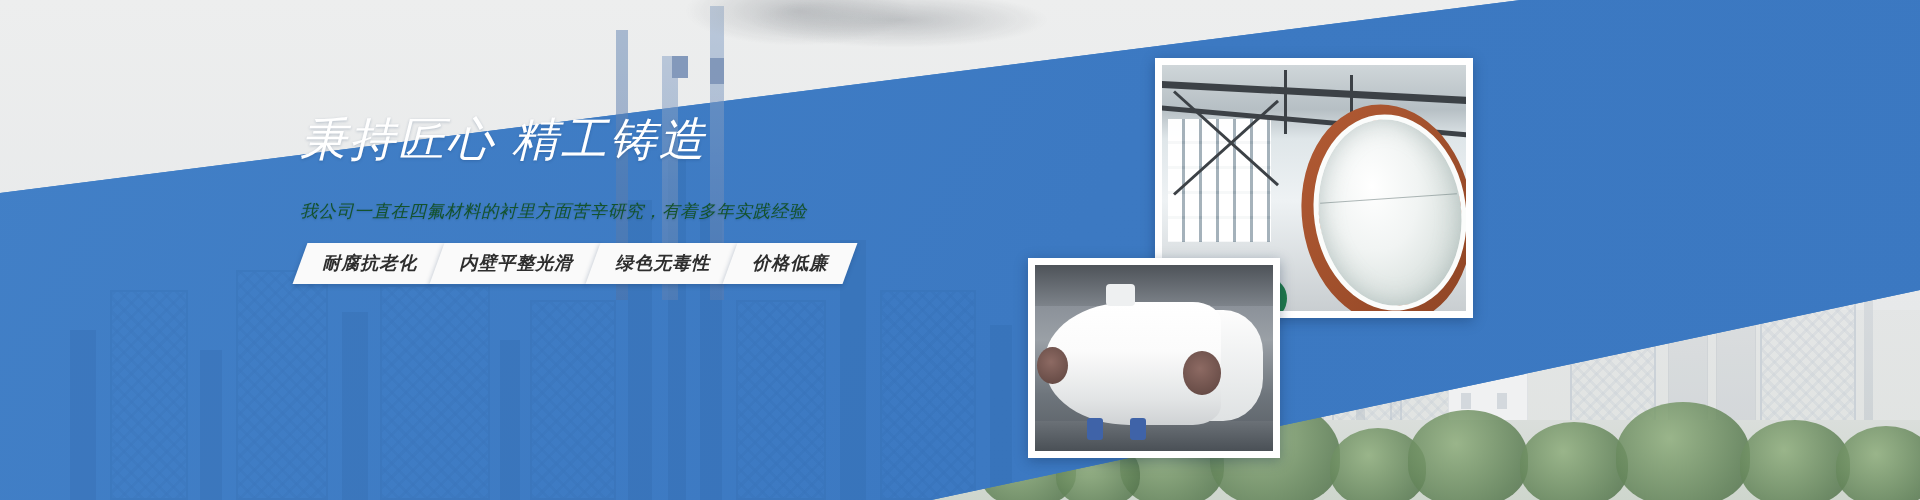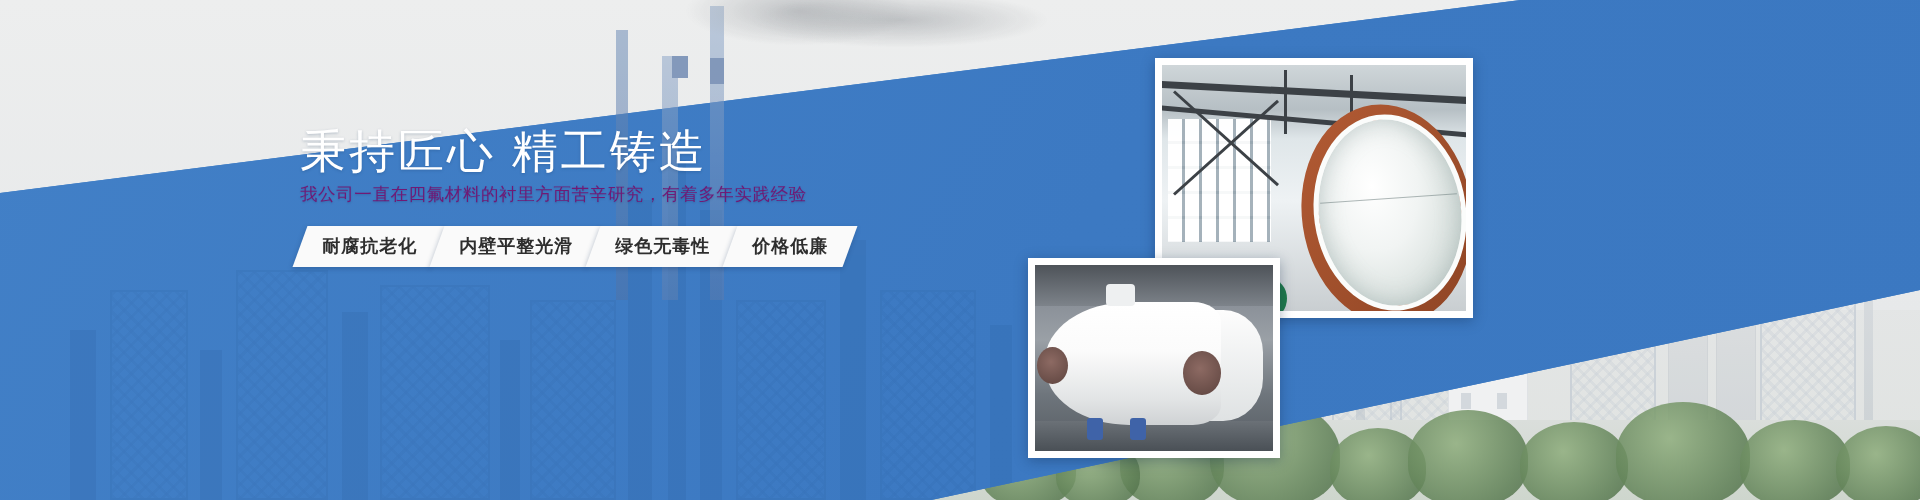--- a/index.html
+++ b/index.html
@@ -87,34 +87,34 @@
                repeating-linear-gradient(45deg,rgba(43,93,156,.5) 0 3px,transparent 3px 10px);
   }
   .smoke{
     position:absolute;
     background:radial-gradient(ellipse at center,rgba(90,96,104,.55),rgba(90,96,104,0) 70%);
     border-radius:50%;
   }
 
   
   .copy{
-    position:absolute; left:300px; top:124px; width:530px; z-index:6;
+    position:absolute; left:300px; top:112px; width:530px; z-index:6;font-style:italic;
   }
   .headline{
     color:#ffffff;
     font-size:46px;
     line-height:1.18;
     letter-spacing:3px;
     font-weight:400;
     white-space:nowrap;
     text-shadow:0 1px 3px rgba(20,50,90,.25);
   }
   .subtitle{
-    margin-top:4px;
-    color:#701a75;
+    margin-top:33px;
+    color:#14532d;
     font-size:17.5px;
     letter-spacing:.6px;
     white-space:nowrap;
     text-shadow:0 1px 2px rgba(20,50,90,.25);
   }
   .pills{
     margin-top:20px;
     display:flex; align-items:center;
   }
   .pill{

